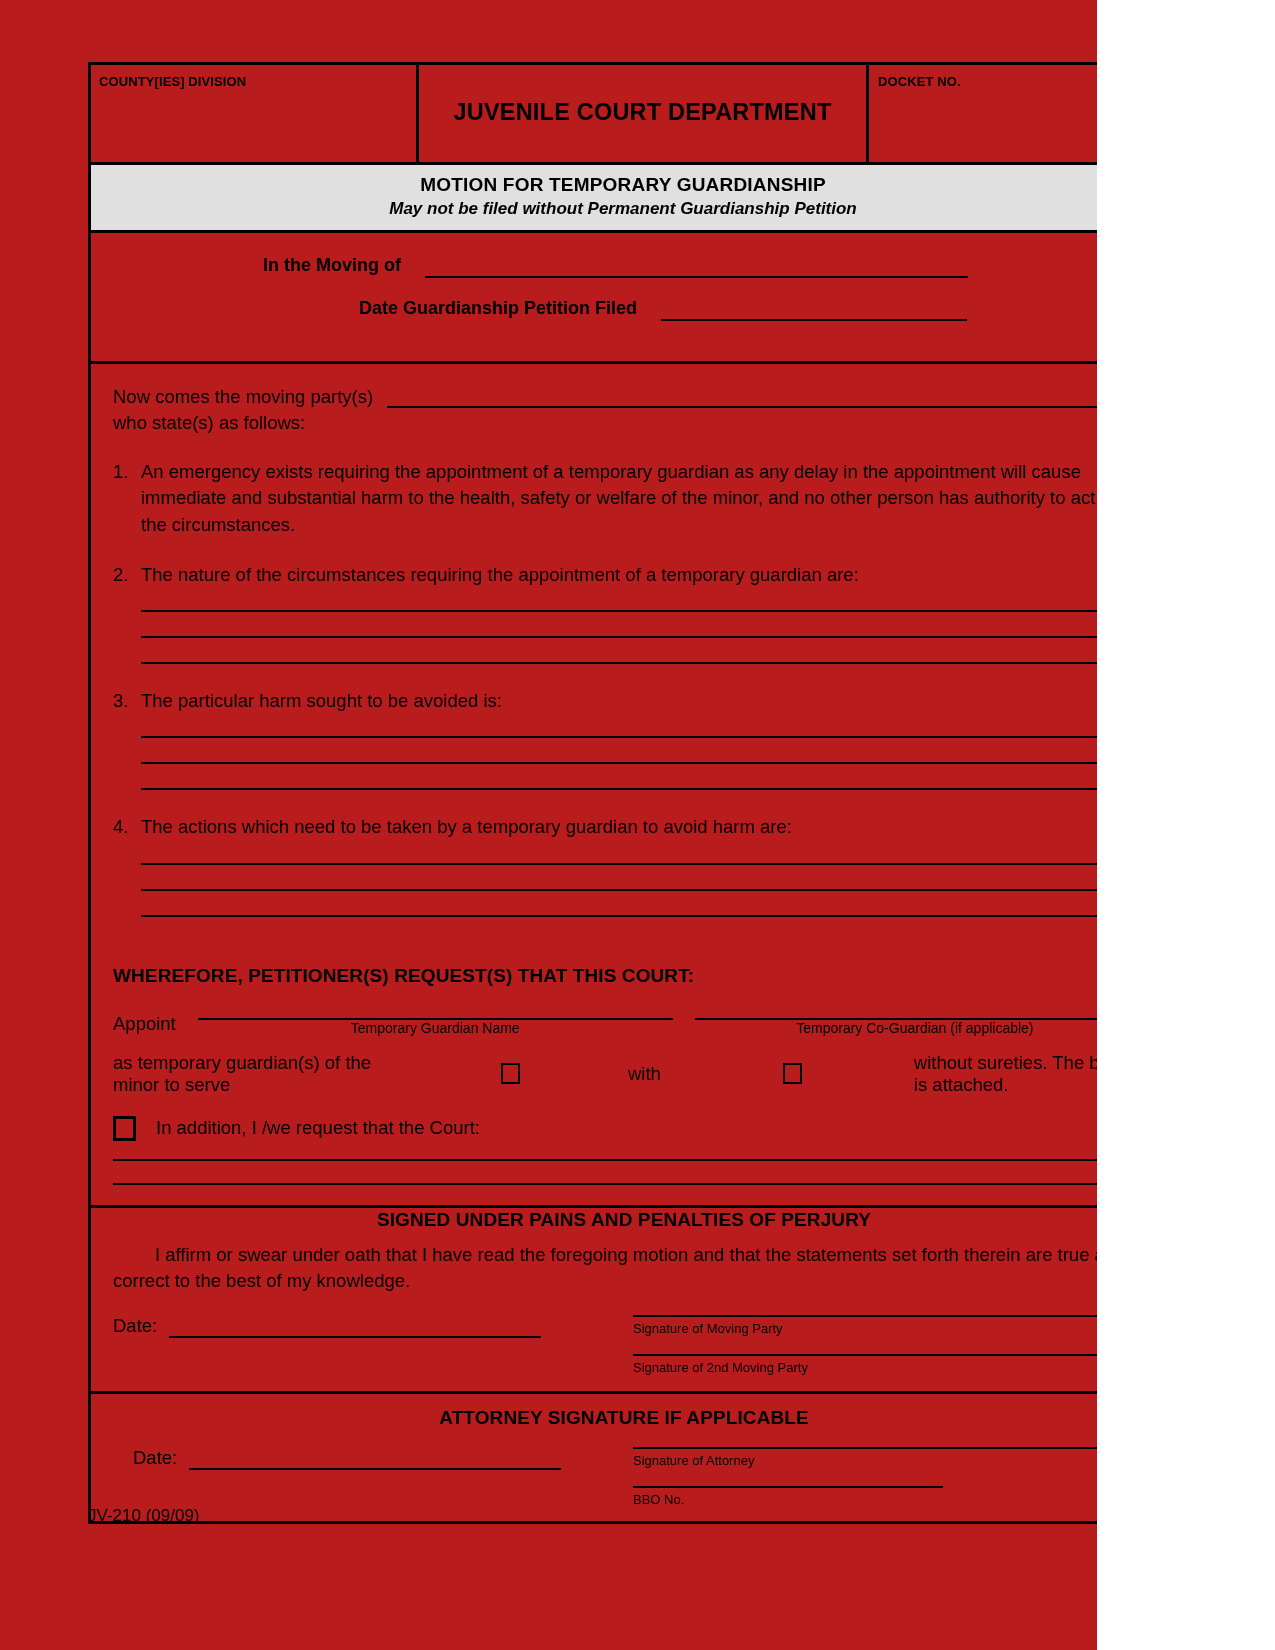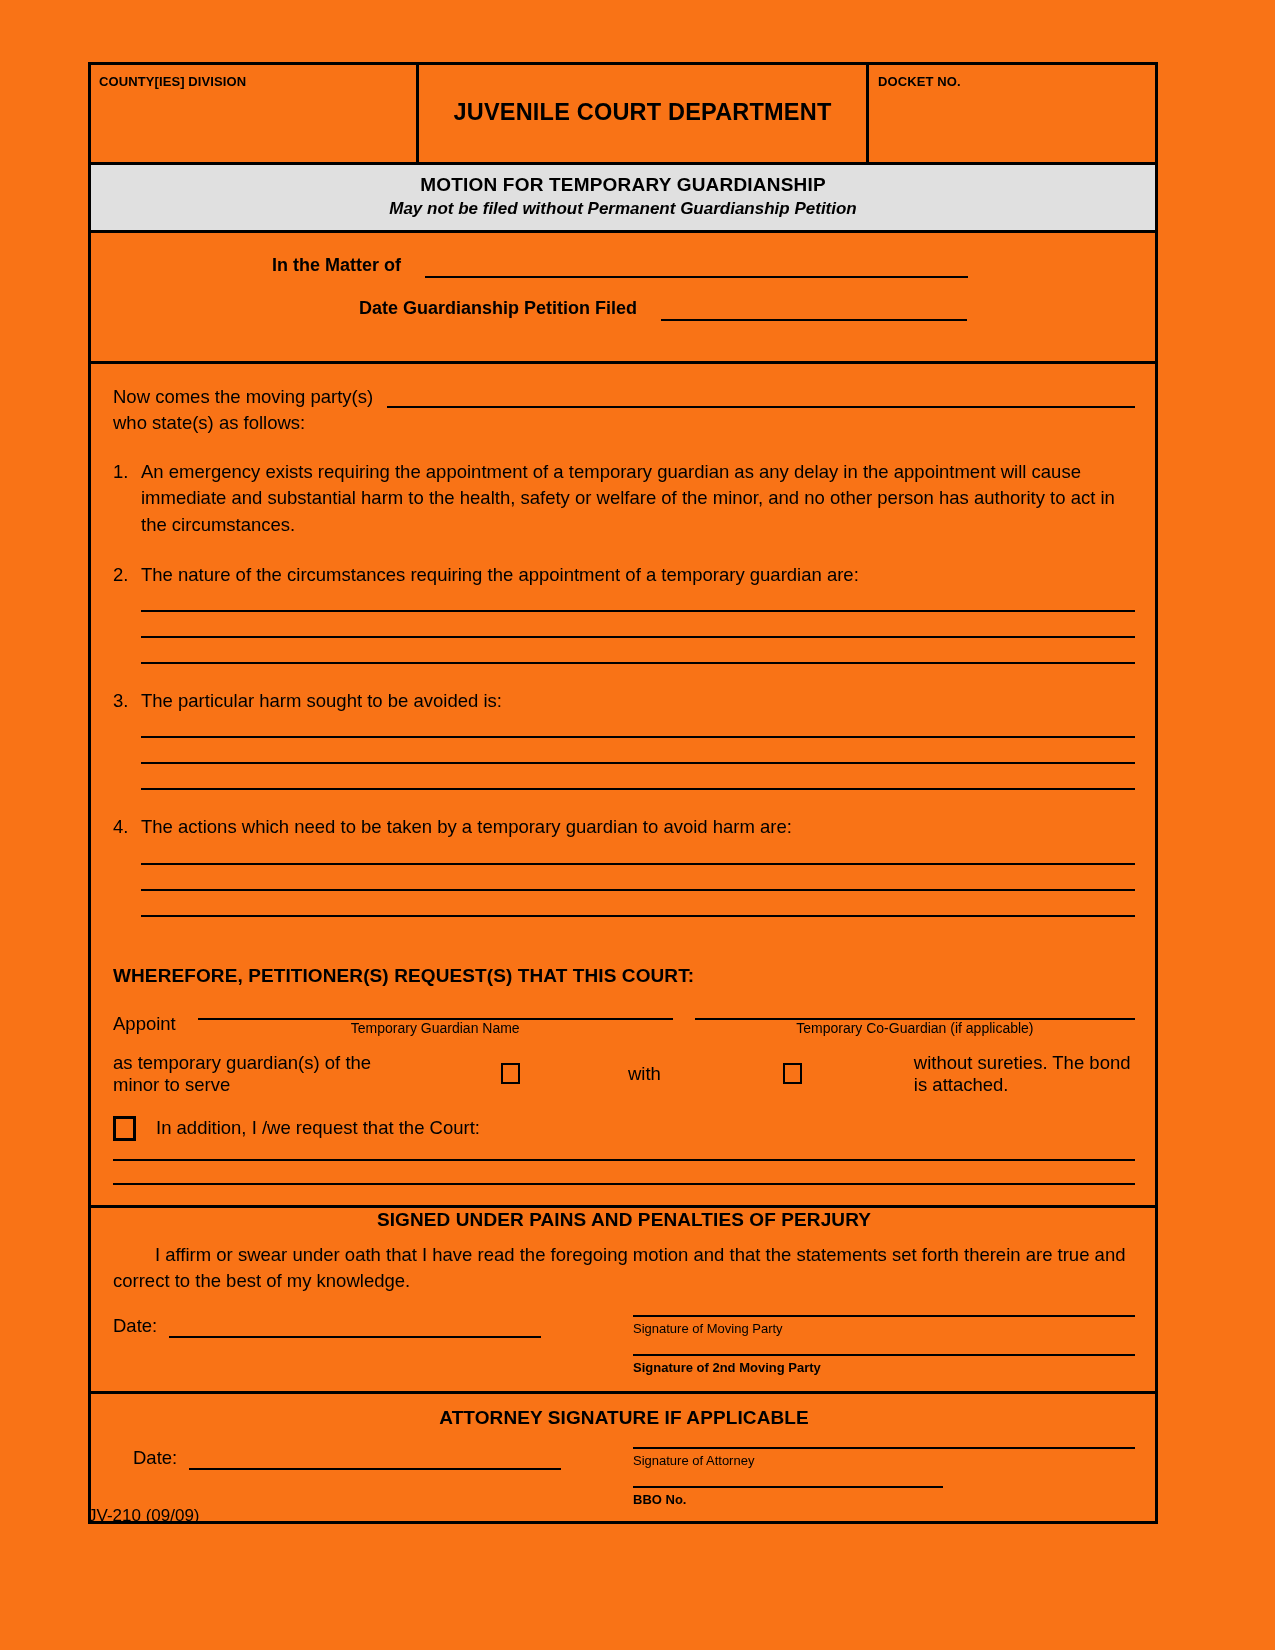--- a/index.html
+++ b/index.html
@@ -6,23 +6,23 @@
     margin: 0;
     padding: 0;
     background: #ffffff;
   }
   body {
     font-family: "Liberation Sans", sans-serif;
     color: #000000;
   }
   #page {
     position: relative;
-    width: 1275px;
+    width: 1097px;
     height: 1650px;
-    background: #f97316;
+    background: #b91c1c;
     overflow: hidden;
   }
   .form-wrap {
     position: absolute;
     left: 88px;
     top: 62px;
     width: 1070px;
   }
 
   
@@ -269,21 +269,21 @@
     padding-bottom: 1px;
   }
   .date-rule {
     width: 372px;
     margin-left: 12px;
     border-bottom: 2.5px solid #000;
     height: 0;
   }
   .sig-right { flex: 1; }
   .sig-slot { margin-bottom: 18px; }
-  .sig-slot.last { margin-bottom: 0; font-weight: bold; }
+  .sig-slot.last { margin-bottom: 0; }
   .sig-rule {
     border-bottom: 2.5px solid #000;
     height: 0;
   }
   .sig-rule.short { width: 310px; }
   .sig-cap {
     font-size: 13px;
     padding-top: 4px;
   }
 
@@ -325,21 +325,21 @@
       </div>
     </div>
 
     <div class="box-nt banner">
       <div class="banner-title">MOTION FOR TEMPORARY GUARDIANSHIP</div>
       <div class="banner-sub">May not be filed without Permanent Guardianship Petition</div>
     </div>
 
     <div class="box-nt matter">
       <div class="matter-row">
-        <div class="matter-label m-lab-1">In the Matter of</div>
+        <div class="matter-label m-lab-1">In the Moving of</div>
         <div class="rule m-rule-1"></div>
       </div>
       <div class="matter-row">
         <div class="matter-label m-lab-2">Date Guardianship Petition Filed</div>
         <div class="rule m-rule-2"></div>
       </div>
     </div>
 
     <div class="box-nt body-block">
 

